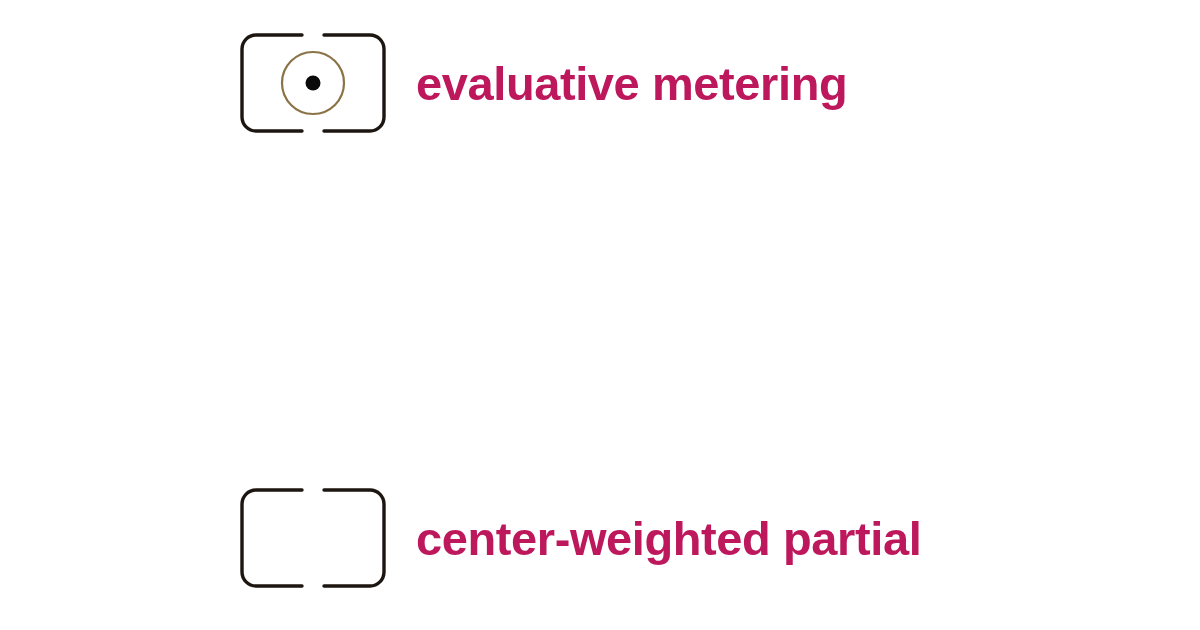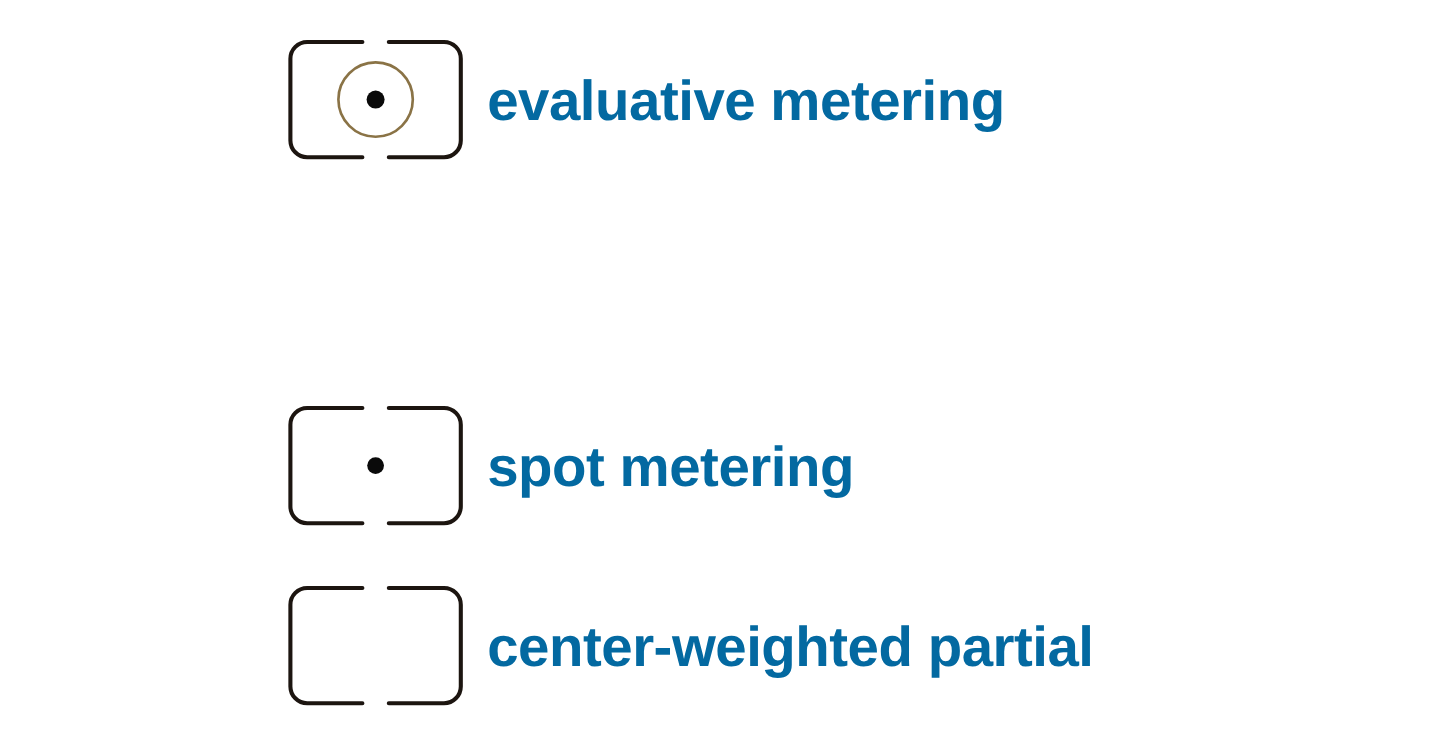--- a/index.html
+++ b/index.html
@@ -54,24 +54,24 @@
 
   .viewfinder svg {
     display: block;
     width: 146px;
     height: 100px;
     overflow: visible;
   }
 
   .mode-label {
     flex: 0 0 auto;
-    margin-left: 16px;
+    margin-left: 26px;
     font-size: 47px;
     font-weight: bold;
-    color: #0369a1;
+    color: #be185d;
     letter-spacing: -0.4px;
     line-height: 1;
     white-space: nowrap;
     font-family: "Liberation Sans", sans-serif;
   }
 </style>
 </head>
 <body>
 
 <div class="board">
@@ -84,32 +84,20 @@
                    M 84 98 L 130 98 A 14 14 0 0 0 144 84 L 144 16 A 14 14 0 0 0 130 2 L 84 2" fill="none" stroke="#1c1510" stroke-width="3.4" stroke-linecap="round"></path>
           <circle cx="73" cy="50" r="31" fill="none" stroke="#8a7346" stroke-width="2.2"></circle>
           <circle cx="73" cy="50" r="7.5" fill="#0a0a0a"></circle>
         </svg>
       </div>
     </div>
     <div class="mode-label">evaluative metering</div>
   </div>
 
 
-  <div class="mode-row row-3">
-    <div class="icon-slot">
-      <div class="viewfinder">
-        <svg viewBox="0 0 146 100" xmlns="http://www.w3.org/2000/svg">
-          <path d="M 62 2 L 16 2 A 14 14 0 0 0 2 16 L 2 84 A 14 14 0 0 0 16 98 L 62 98
-                   M 84 98 L 130 98 A 14 14 0 0 0 144 84 L 144 16 A 14 14 0 0 0 130 2 L 84 2" fill="none" stroke="#1c1510" stroke-width="3.4" stroke-linecap="round"></path>
-          <circle cx="73" cy="50" r="7" fill="#0a0a0a"></circle>
-        </svg>
-      </div>
-    </div>
-    <div class="mode-label">spot metering</div>
-  </div>
 
   <div class="mode-row row-4">
     <div class="icon-slot">
       <div class="viewfinder">
         <svg viewBox="0 0 146 100" xmlns="http://www.w3.org/2000/svg">
           <path d="M 62 2 L 16 2 A 14 14 0 0 0 2 16 L 2 84 A 14 14 0 0 0 16 98 L 62 98
                    M 84 98 L 130 98 A 14 14 0 0 0 144 84 L 144 16 A 14 14 0 0 0 130 2 L 84 2" fill="none" stroke="#1c1510" stroke-width="3.4" stroke-linecap="round"></path>
         </svg>
       </div>
     </div>

